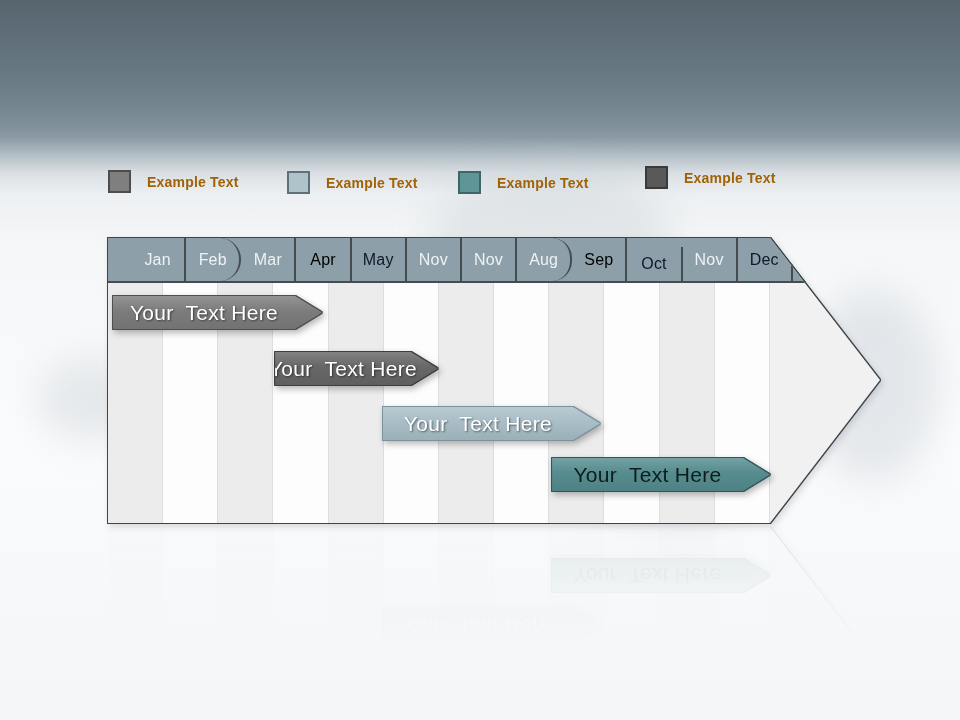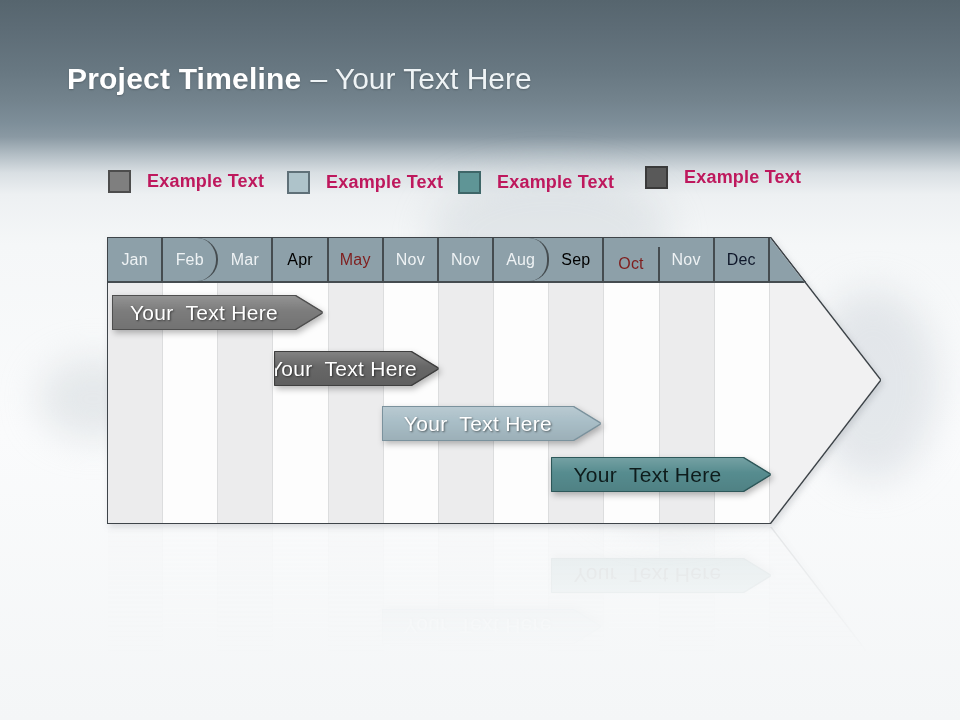--- a/index.html
+++ b/index.html
@@ -26,21 +26,21 @@
   .title .t-bold{font-weight:700;letter-spacing:.2px;}
   .title .t-light{font-weight:400;margin-left:9px;color:#eef3f5;}
 
   
   .legend-item{position:absolute;display:flex;align-items:center;gap:16px;height:23px;z-index:3;}
   .legend-item:nth-of-type(1){left:108px;top:170px;}
   .legend-item:nth-of-type(2){left:287px;top:171px;}
   .legend-item:nth-of-type(3){left:458px;top:171px;}
   .legend-item:nth-of-type(4){left:645px;top:166px;}
   .swatch{width:23px;height:23px;box-sizing:border-box;border:2px solid #444;flex:0 0 auto;}
-  .legend-label{font-size:18px;font-weight:700;color:#be185d;letter-spacing:.2px;white-space:pre;}
+  .legend-label{font-size:14px;font-weight:700;color:#a16207;letter-spacing:.2px;white-space:pre;}
 
   
   .gantt-wrap{position:absolute;left:108px;top:238px;width:772px;height:285px;z-index:2;
     filter:drop-shadow(1px 0 0 #3e4449) drop-shadow(-1px 0 0 #3e4449)
            drop-shadow(0 1px 0 #3e4449) drop-shadow(0 -1px 0 #3e4449)
            drop-shadow(2px 3px 3px rgba(70,80,88,.18));}
   .gantt{position:relative;width:100%;height:100%;background:#f1f1f2;
     clip-path:polygon(0 0,662px 0,772px 142px,662px 285px,0 285px);}
   .cols{position:absolute;inset:0;display:flex;}
   .col{width:55.1667px;box-sizing:border-box;border-right:1px solid #dcddde;}
@@ -73,23 +73,20 @@
 </head>
 <body>
 
 <div class="slide">
 
   <div class="blob b1"></div>
   <div class="blob b2"></div>
   <div class="blob b3"></div>
   <div class="blob b4"></div>
 
-  <h1 class="title">
-    <span class="t-bold">Project Timeline</span><span class="t-light">– Your Text Here</span>
-  </h1>
 
   <div id="legend">
       <div class="legend-item">
         <span class="swatch" style="background: rgb(127, 127, 127); border-color: rgb(77, 77, 77);"></span>
         <span class="legend-label">Example Text</span>
       </div>
       <div class="legend-item">
         <span class="swatch" style="background: rgb(174, 195, 202); border-color: rgb(95, 112, 120);"></span>
         <span class="legend-label">Example Text</span>
       </div>
@@ -113,30 +110,30 @@
           <div class="col shade"></div>
           <div class="col plain"></div>
           <div class="col shade"></div>
           <div class="col plain"></div>
           <div class="col shade"></div>
           <div class="col plain"></div>
           <div class="col shade"></div>
           <div class="col plain"></div>
         </div>
       <div class="head" id="head" style="background: rgb(141, 160, 169);">
-          <div class="mcell" style="color: rgb(238, 242, 244);">Jan</div>
+          <div class="mcell" style="color: rgb(238, 242, 244); margin-left: 23px;">Jan</div>
           <div class="mcell" style="color: rgb(238, 242, 244); border-radius: 21px;">Feb</div>
           <div class="mcell" style="color: rgb(238, 242, 244);">Mar</div>
           <div class="mcell" style="color: #000000;">Apr</div>
-          <div class="mcell" style="color: #7f1d1d;">May</div>
+          <div class="mcell" style="color: #0f172a;">May</div>
           <div class="mcell" style="color: rgb(238, 242, 244);">Nov</div>
           <div class="mcell" style="color: rgb(238, 242, 244);">Nov</div>
           <div class="mcell" style="color: rgb(238, 242, 244); border-radius: 20px;">Aug</div>
           <div class="mcell" style="color: #000000;">Sep</div>
-          <div class="mcell" style="color: #7f1d1d; margin-top: 9px;">Oct</div>
+          <div class="mcell" style="color: #0f172a; margin-top: 9px;">Oct</div>
           <div class="mcell" style="color: rgb(238, 242, 244);">Nov</div>
           <div class="mcell" style="color: #0f172a;">Dec</div>
         </div>
       <div id="bars">
           <div class="barw" style="--bc: #4f4f4f; left: 4.965px; top: 58px; width: 209.082px;">
             <div class="bar light-text" style="--fc: #7c7c7c; width: 100%;">
               <span class="bar-label" style="color: rgb(255, 255, 255);">Your  Text Here</span>
             </div>
           </div>
           <div class="barw" style="--bc: #3f3f3f; left: 167.155px; top: 114px; width: 162.742px;">

